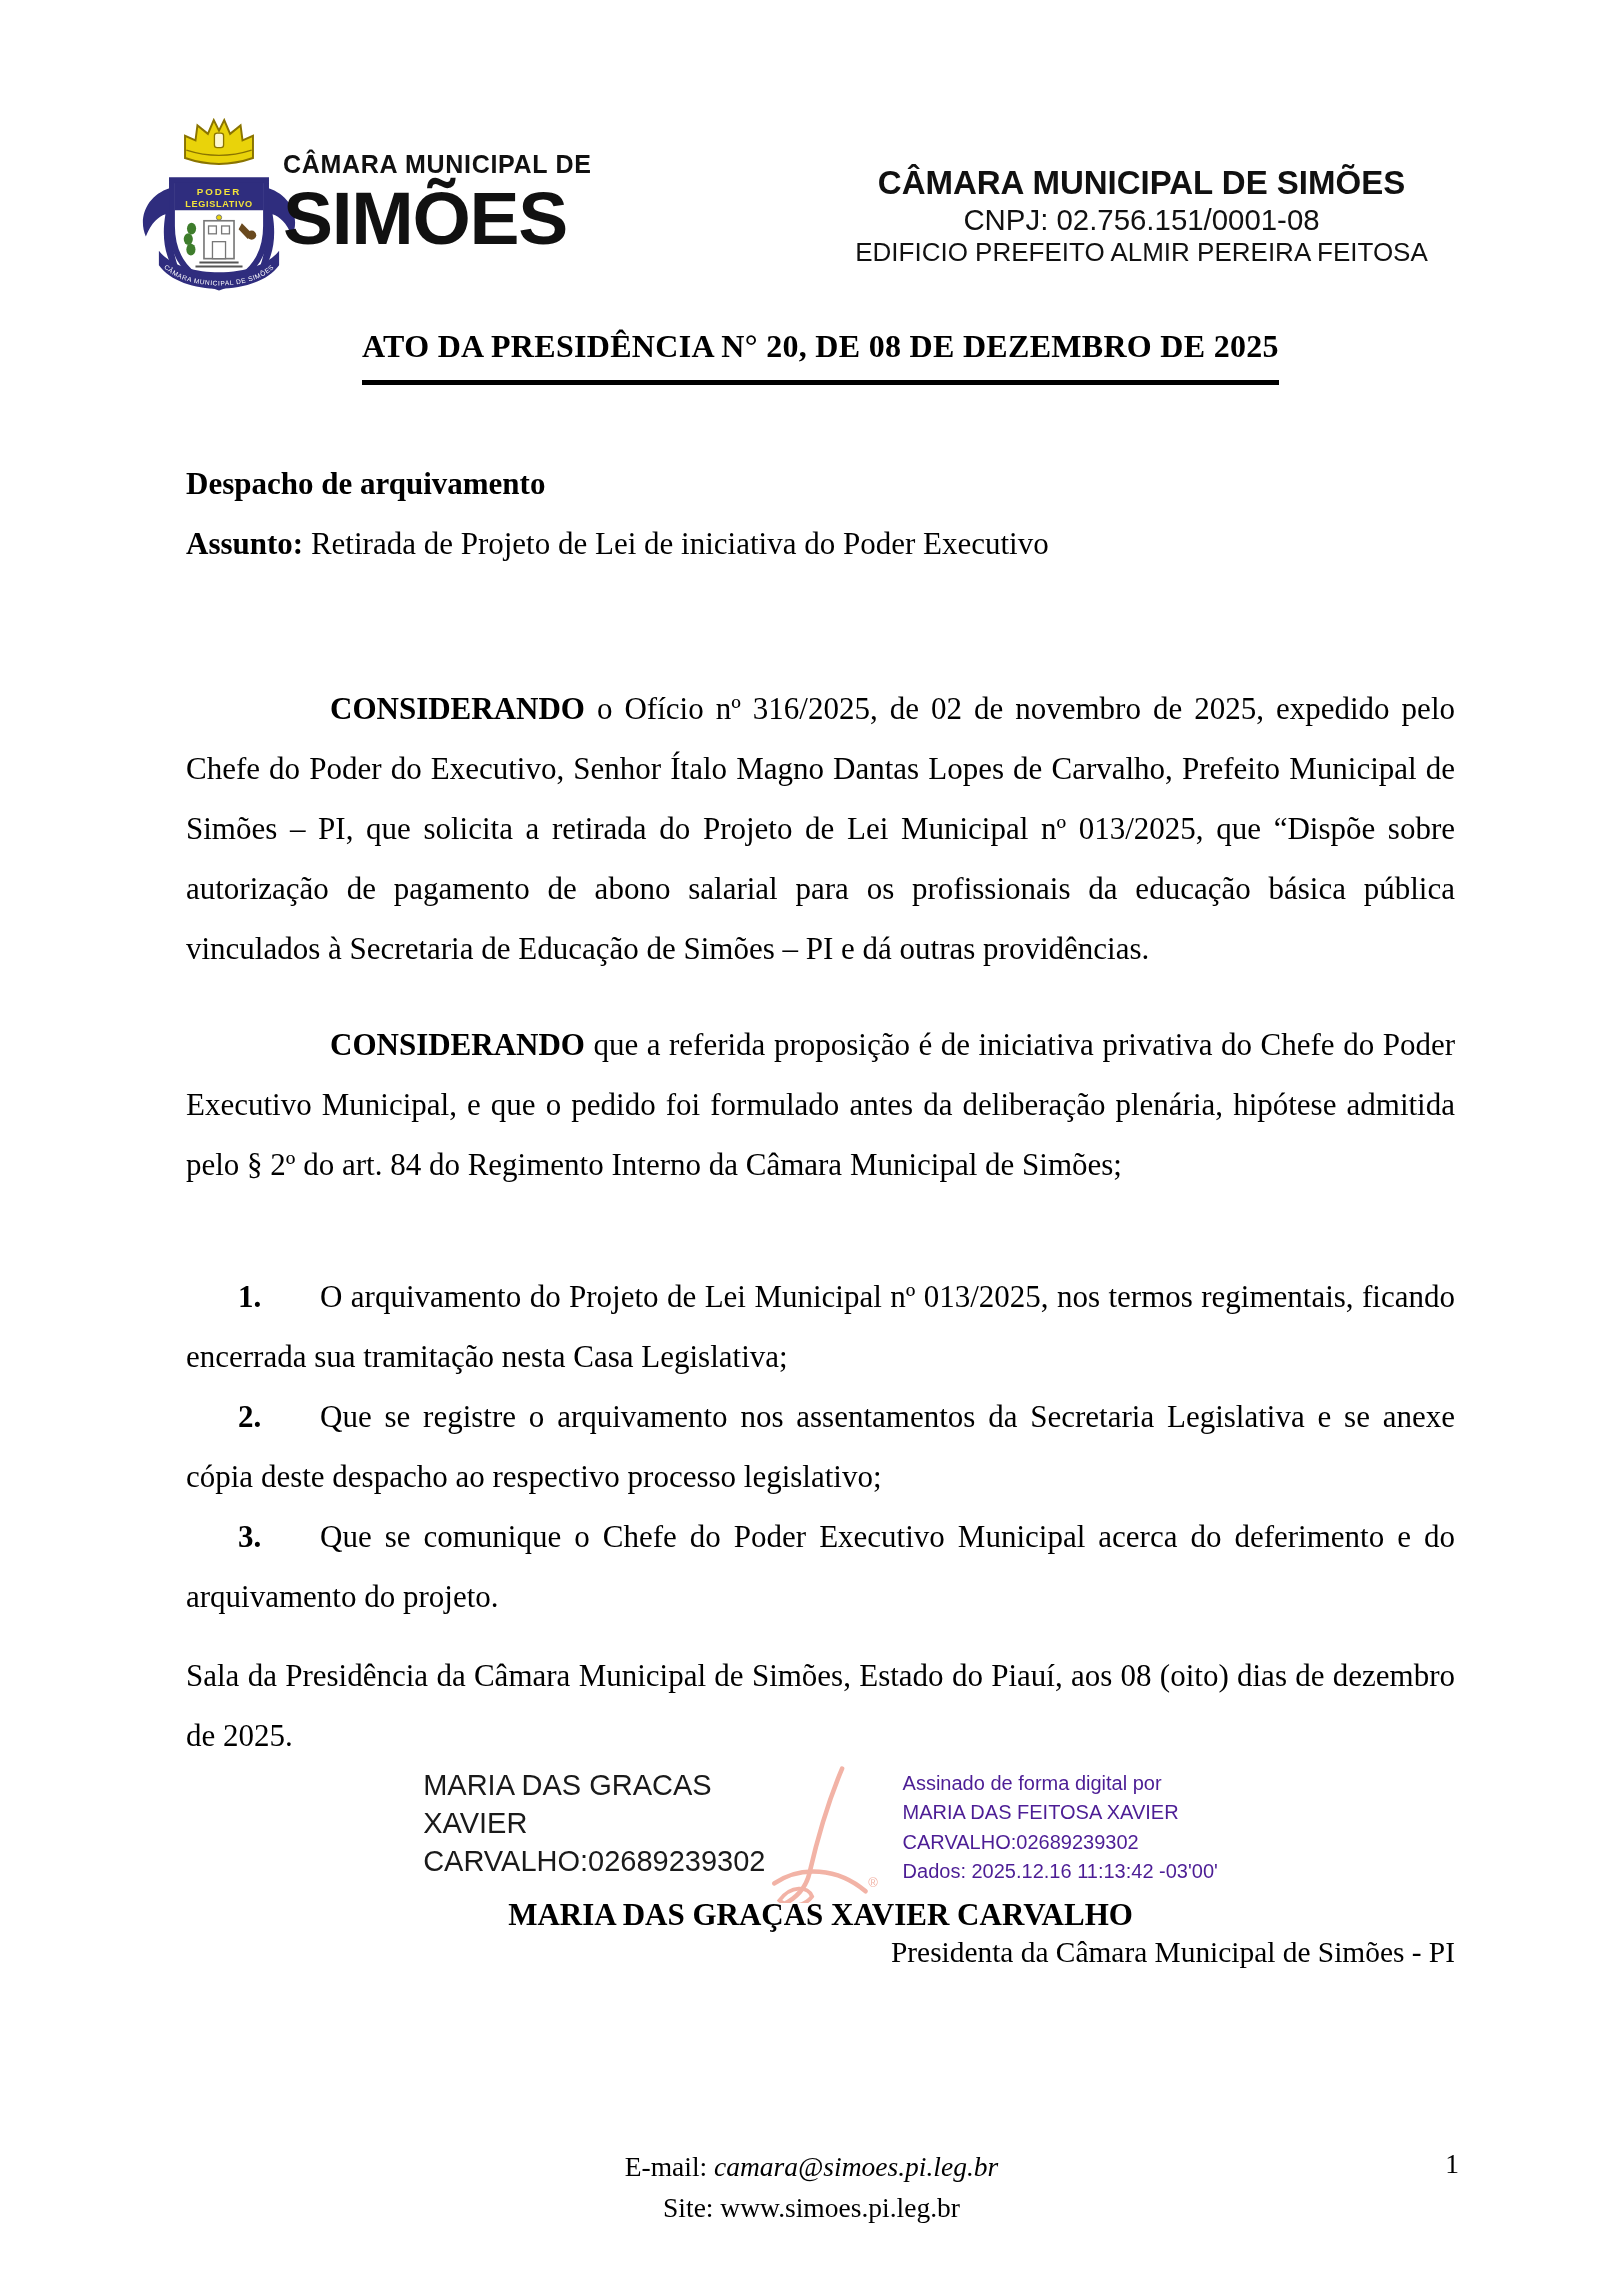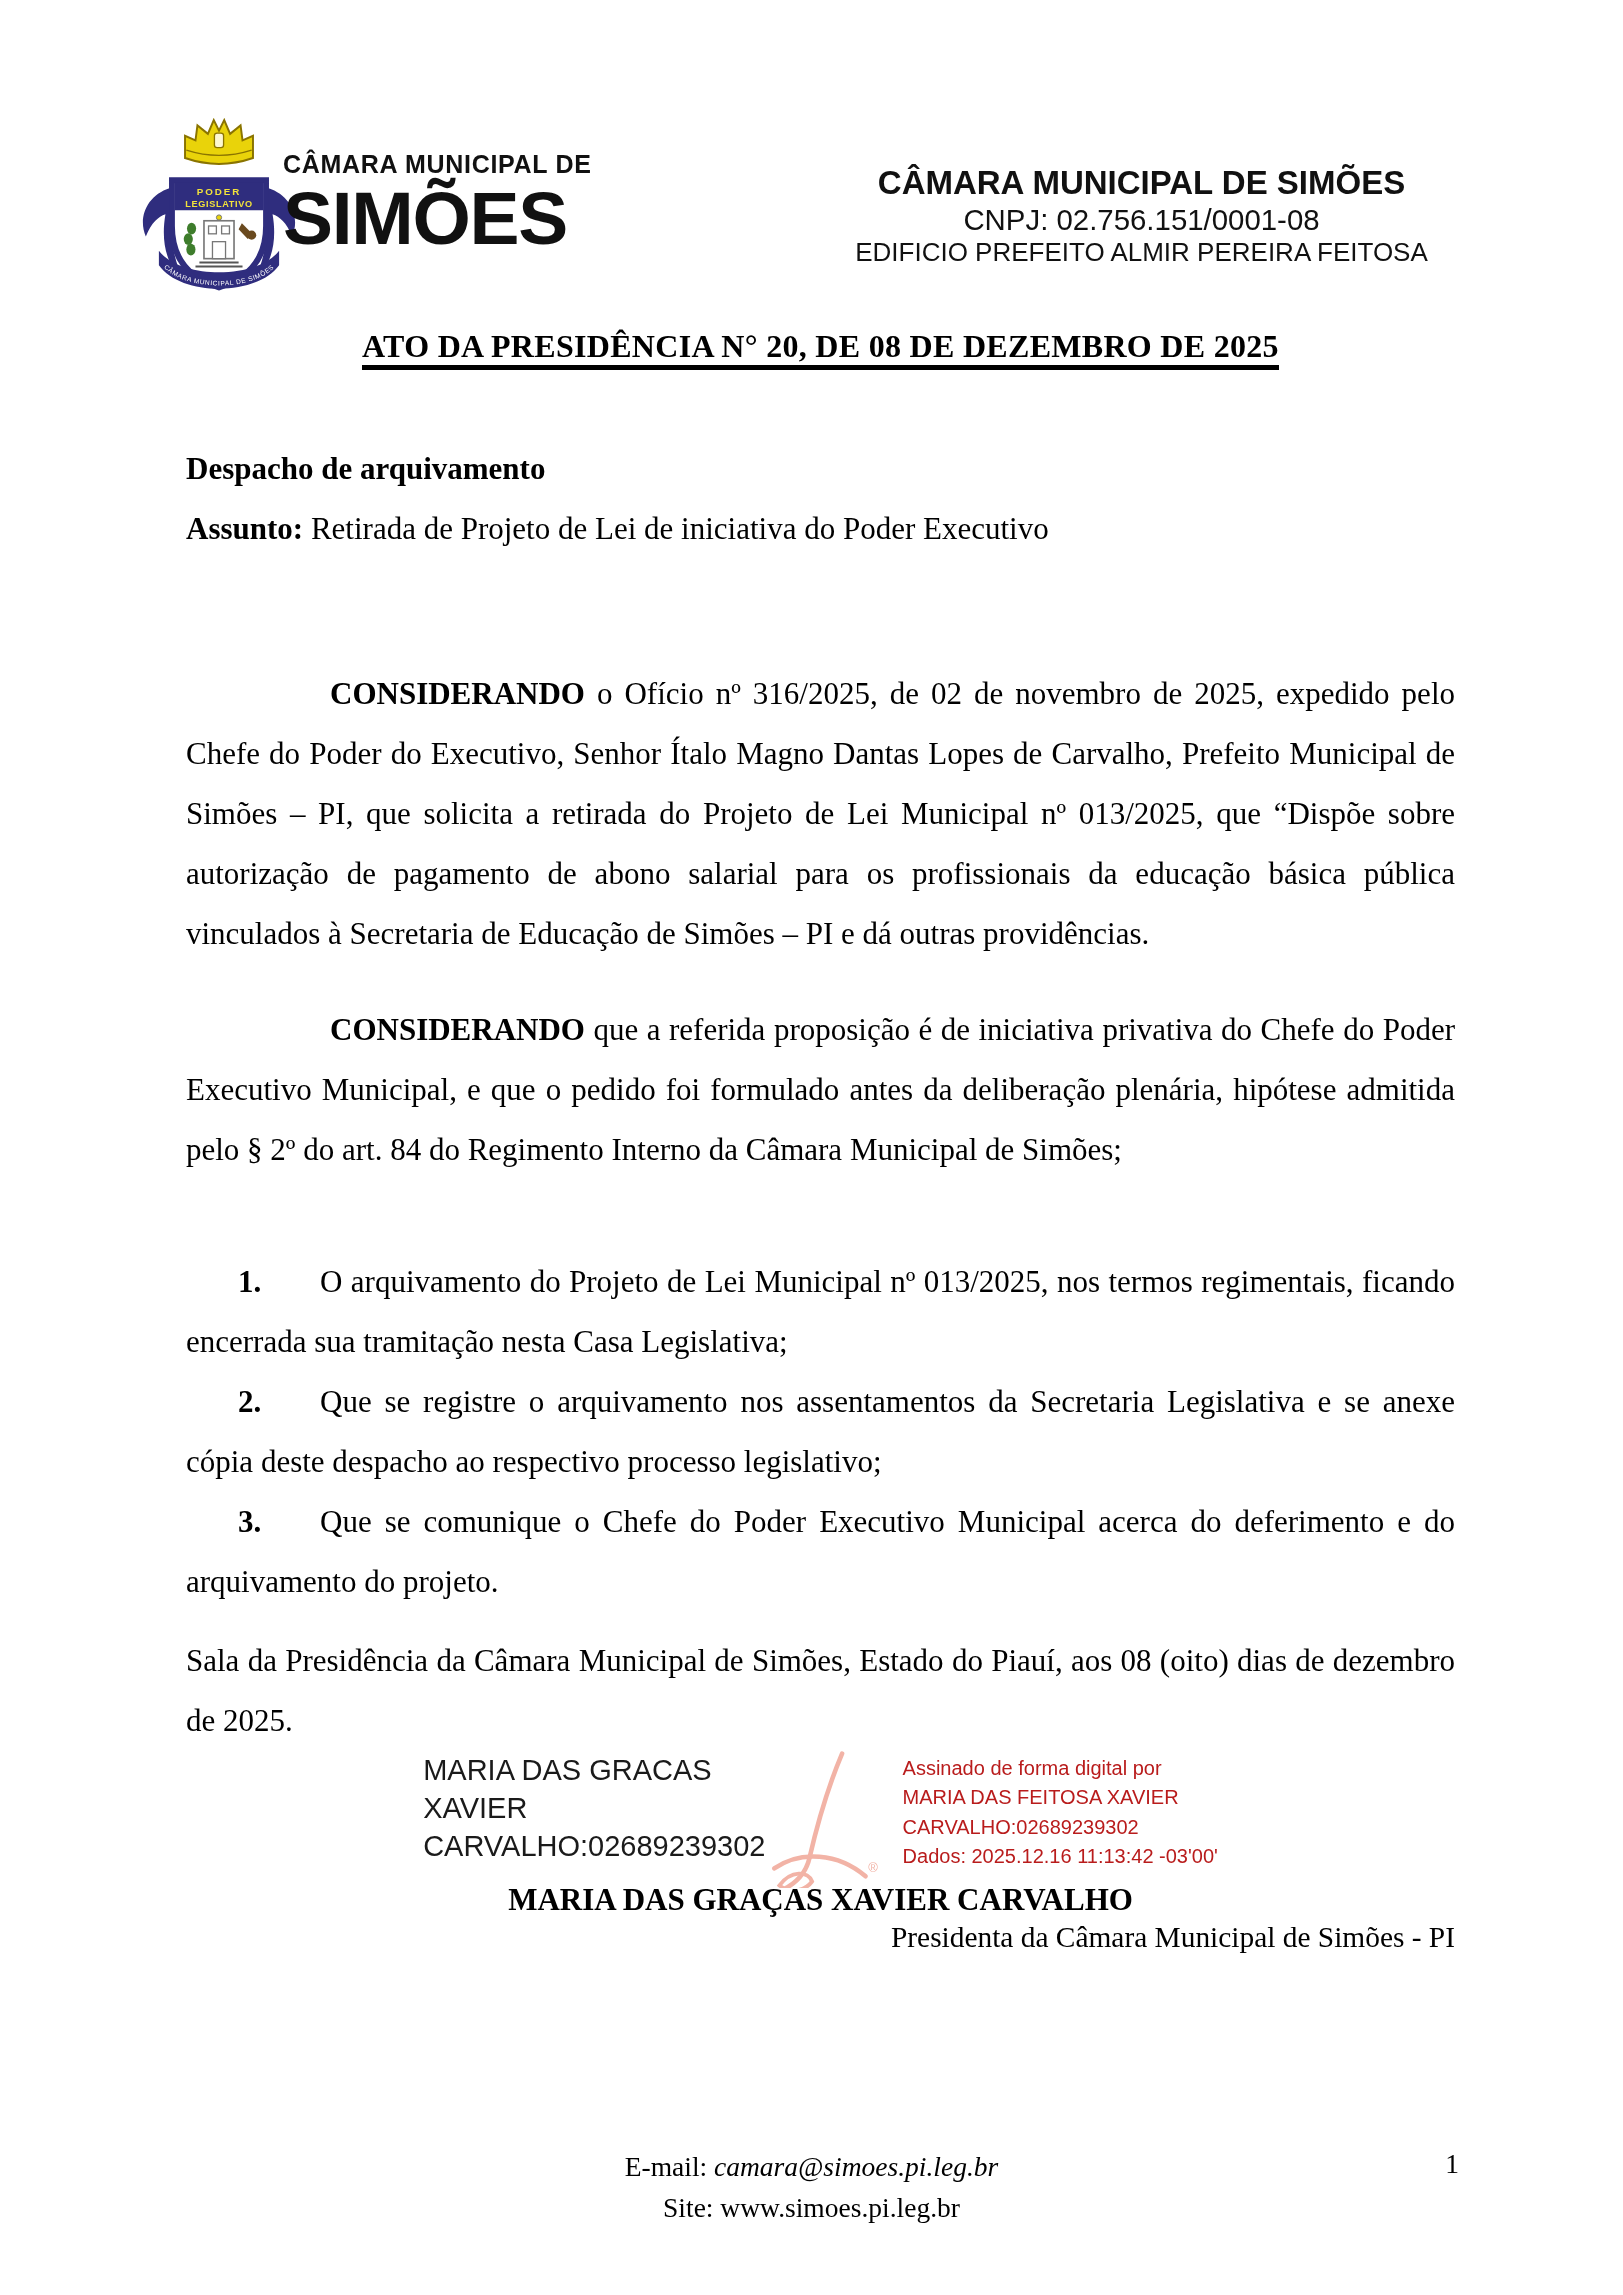--- a/index.html
+++ b/index.html
@@ -21,21 +21,21 @@
   .wordmark .wm-main{font-size:75px;font-weight:800;letter-spacing:-1.3px;color:#111;margin-top:3.9px;}
   .orgblock{position:absolute;left:821px;top:164px;width:641px;text-align:center;
             font-family:"Liberation Sans","DejaVu Sans",sans-serif;color:#111;}
   .orgblock .org-name{font-size:33px;font-weight:bold;line-height:38px;}
   .orgblock .org-cnpj{font-size:29.4px;line-height:35px;}
   .orgblock .org-building{font-size:26px;line-height:31px;}
   
   .doc-title{margin:19.6px 0 0;text-align:center;}
   .doc-title span{
     display:inline-block;font-size:32px;font-weight:bold;
-    border-bottom:5.2px solid #000;padding-bottom:0;letter-spacing:0.3px;
+    border-bottom:5.2px solid #000;padding-bottom:15px;letter-spacing:0.3px;
   }
   p{margin:0;font-size:31px;line-height:60px;}
   .b{font-weight:bold;}
   .despacho{margin-top:69px;font-weight:bold;}
   .para{ text-align:justify; text-indent:144px;}
   .p1{margin-top:105px;}
   .p2{margin-top:36px;}
   .determino{margin-top:69px;text-indent:144px;font-weight:bold;}
   .item{text-align:justify;text-indent:52px;}
   .item1{margin-top:72px;}
@@ -43,21 +43,21 @@
   .closing{margin-top:19.6px;text-align:justify;}
   
   .sig-row{margin-top:0;display:flex;justify-content:center;align-items:flex-start;height:124px;}
   .sig-left{
     font-family:"Liberation Sans","DejaVu Sans",sans-serif;
     font-size:29px;line-height:38px;color:#1a1a1a;max-width:366px;
   }
   .sig-flourish{width:124px;height:137px;margin:0 9.2px 0 3.9px;flex:none;}
   .sig-right{
     font-family:"Liberation Sans","DejaVu Sans",sans-serif;
-    font-size:20px;line-height:29.4px;color:#b91c1c;max-width:393px;padding-top:2.6px;
+    font-size:20px;line-height:29.4px;color:#4c1d95;max-width:393px;padding-top:2.6px;
   }
   .sig-name{text-align:center;font-weight:bold;font-size:31px;line-height:39px;margin-top:5.2px;}
   .sig-role{text-align:right;font-size:29.4px;line-height:37px;}
   
   .footer{position:absolute;left:0;right:0;top:2146px;text-align:center;font-size:27.5px;line-height:41px;}
   .footer i{font-style:italic;}
   .page-number{position:absolute;right:164px;top:2148px;font-size:27.5px;}
 </style>
 </head>
 <body>

